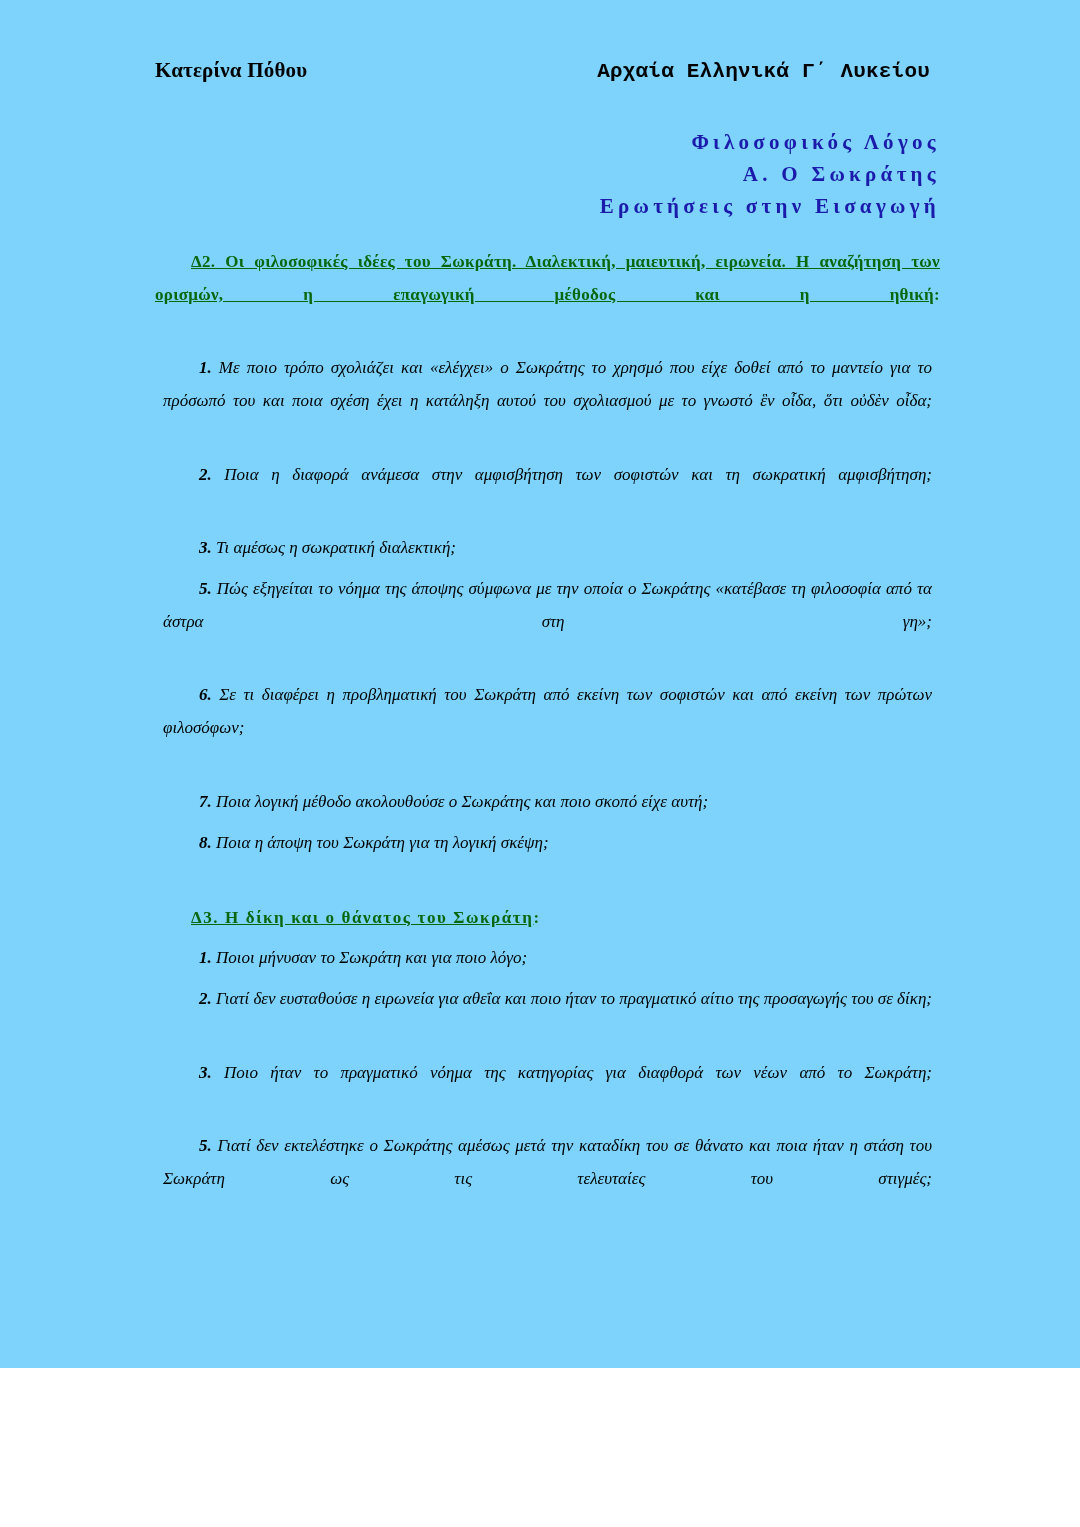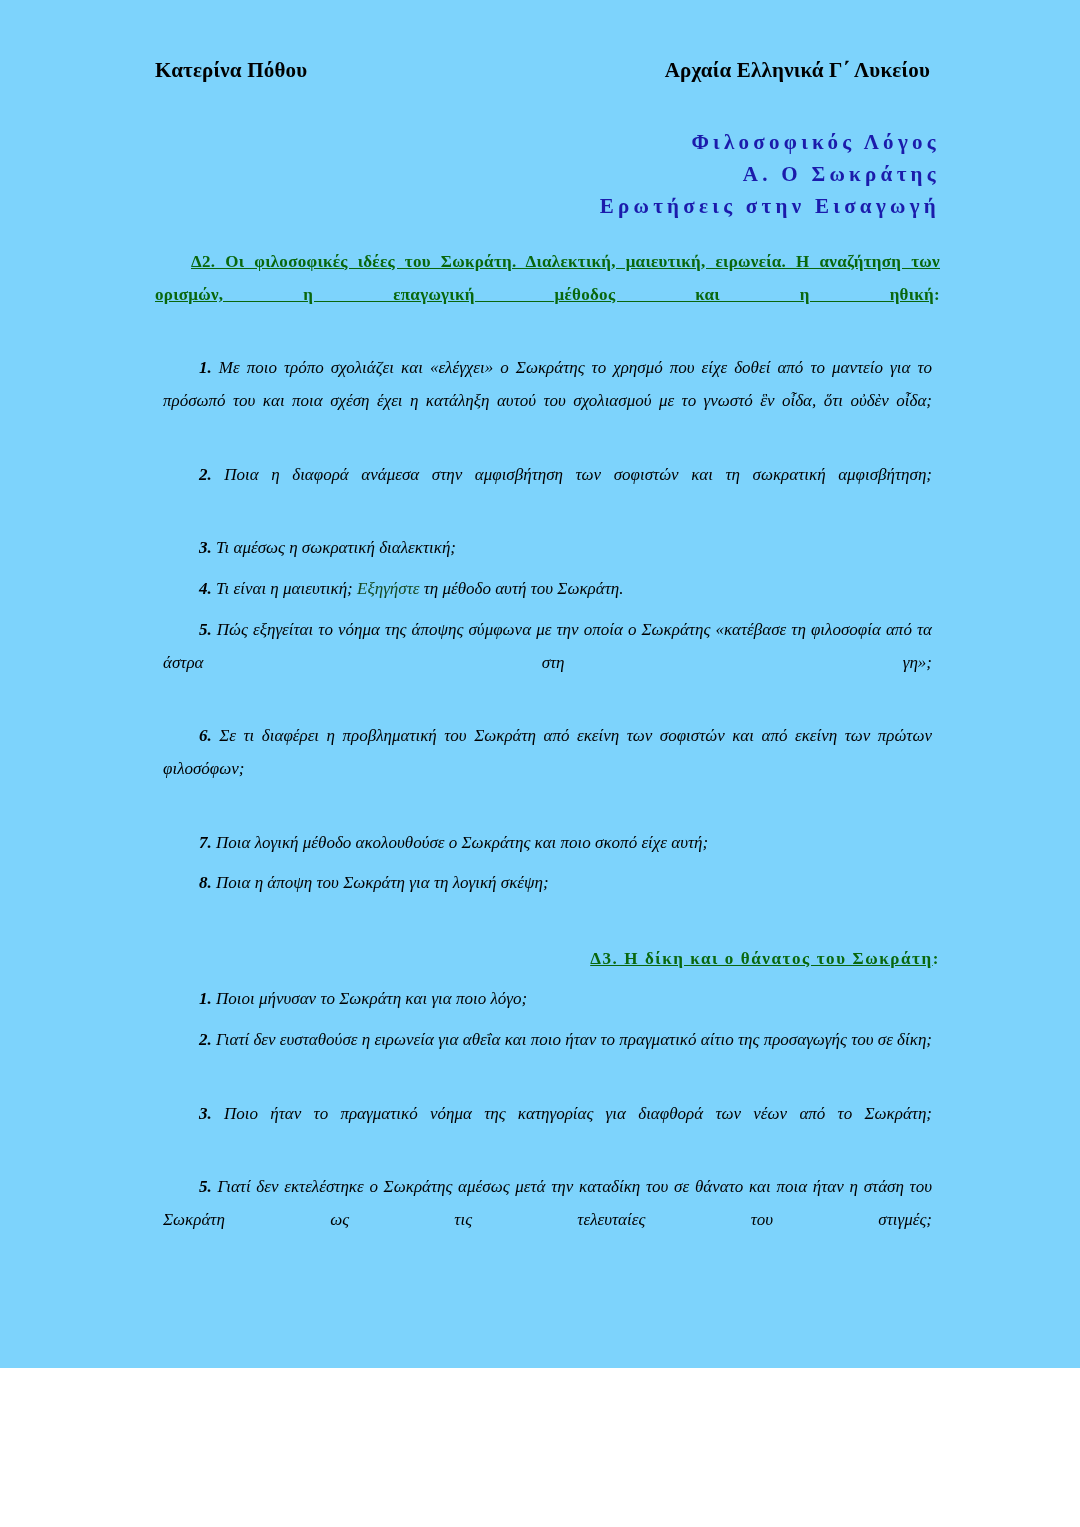--- a/index.html
+++ b/index.html
@@ -23,21 +23,21 @@
   .doc-header {
     display: flex;
     justify-content: space-between;
     align-items: baseline;
     font-weight: bold;
     font-size: 21px;
     letter-spacing: 0.2px;
     margin-bottom: 44px;
   }
   .doc-header .left  { text-align: left; }
-  .doc-header .right { text-align: right; padding-right: 10px; }
+  .doc-header .right { text-align: right; padding-right: 10px; font-family: Liberation Mono, monospace; }
 
   
   .title-block {
     text-align: right;
     color: #1b1bab;
     font-weight: bold;
     font-size: 21px;
     line-height: 1.52;
     letter-spacing: 4.3px;
     margin-bottom: 22px;
@@ -52,21 +52,21 @@
     line-height: 1.95;
     text-align: justify;
     text-justify: inter-word;
     margin: 0 0 2px 0;
     text-indent: 36px;
     letter-spacing: 0.3px;
   }
   .section-heading .u { text-decoration: underline; }
   .section-heading.spaced {
     letter-spacing: 1.6px;
-    text-align: right;
+    text-align: left;
   }
   .section-heading.spaced .u { text-decoration: underline; }
 
   
   .section-heading.justify-all {
     text-align: justify;
   }
   .section-heading.justify-all::after {
     content: "";
     display: inline-block;
@@ -112,21 +112,20 @@
   </div>
 
   <p class="section-heading justify-all"><span class="u">Δ2. Οι φιλοσοφικές ιδέες του Σωκράτη. Διαλεκτική, μαιευτική, ειρωνεία. Η αναζήτηση των ορισμών, η επαγωγική μέθοδος και η ηθική</span><span>:</span></p>
 
   <p class="q justify-all"><span class="num">1.</span><span> Με ποιο τρόπο σχολιάζει και «ελέγχει» ο Σωκράτης το χρησμό που είχε δοθεί από το μαντείο για το πρόσωπό του και ποια σχέση έχει η κατάληξη αυτού του σχολιασμού με το γνωστό ἓν οἶδα, ὅτι οὐδὲν οἶδα;</span></p>
 
   <p class="q justify-all"><span class="num">2.</span><span> Ποια η διαφορά ανάμεσα στην αμφισβήτηση των σοφιστών και τη σωκρατική αμφισβήτηση;</span></p>
 
   <p class="q"><span class="num">3.</span><span> Τι αμέσως η σωκρατική διαλεκτική;</span></p>
 
-  <p class="q"><span class="num">4.</span><span> Τι είναι η μαιευτική; </span><span class="green-run">Εξηγήστε</span><span> τη μέθοδο αυτή του Σωκράτη.</span></p>
 
   <p class="q justify-all"><span class="num">5.</span><span> Πώς εξηγείται το νόημα της άποψης σύμφωνα με την οποία ο Σωκράτης «κατέβασε τη φιλοσοφία από τα άστρα στη γη»;</span></p>
 
   <p class="q justify-all"><span class="num">6.</span><span> Σε τι διαφέρει η προβληματική του Σωκράτη από εκείνη των σοφιστών και από εκείνη των πρώτων φιλοσόφων;</span></p>
 
   <p class="q"><span class="num">7.</span><span> Ποια λογική μέθοδο ακολουθούσε ο Σωκράτης και ποιο σκοπό είχε αυτή;</span></p>
 
   <p class="q"><span class="num">8.</span><span> Ποια η άποψη του Σωκράτη για τη λογική σκέψη;</span></p>
 
   <div class="gap-block"></div>

